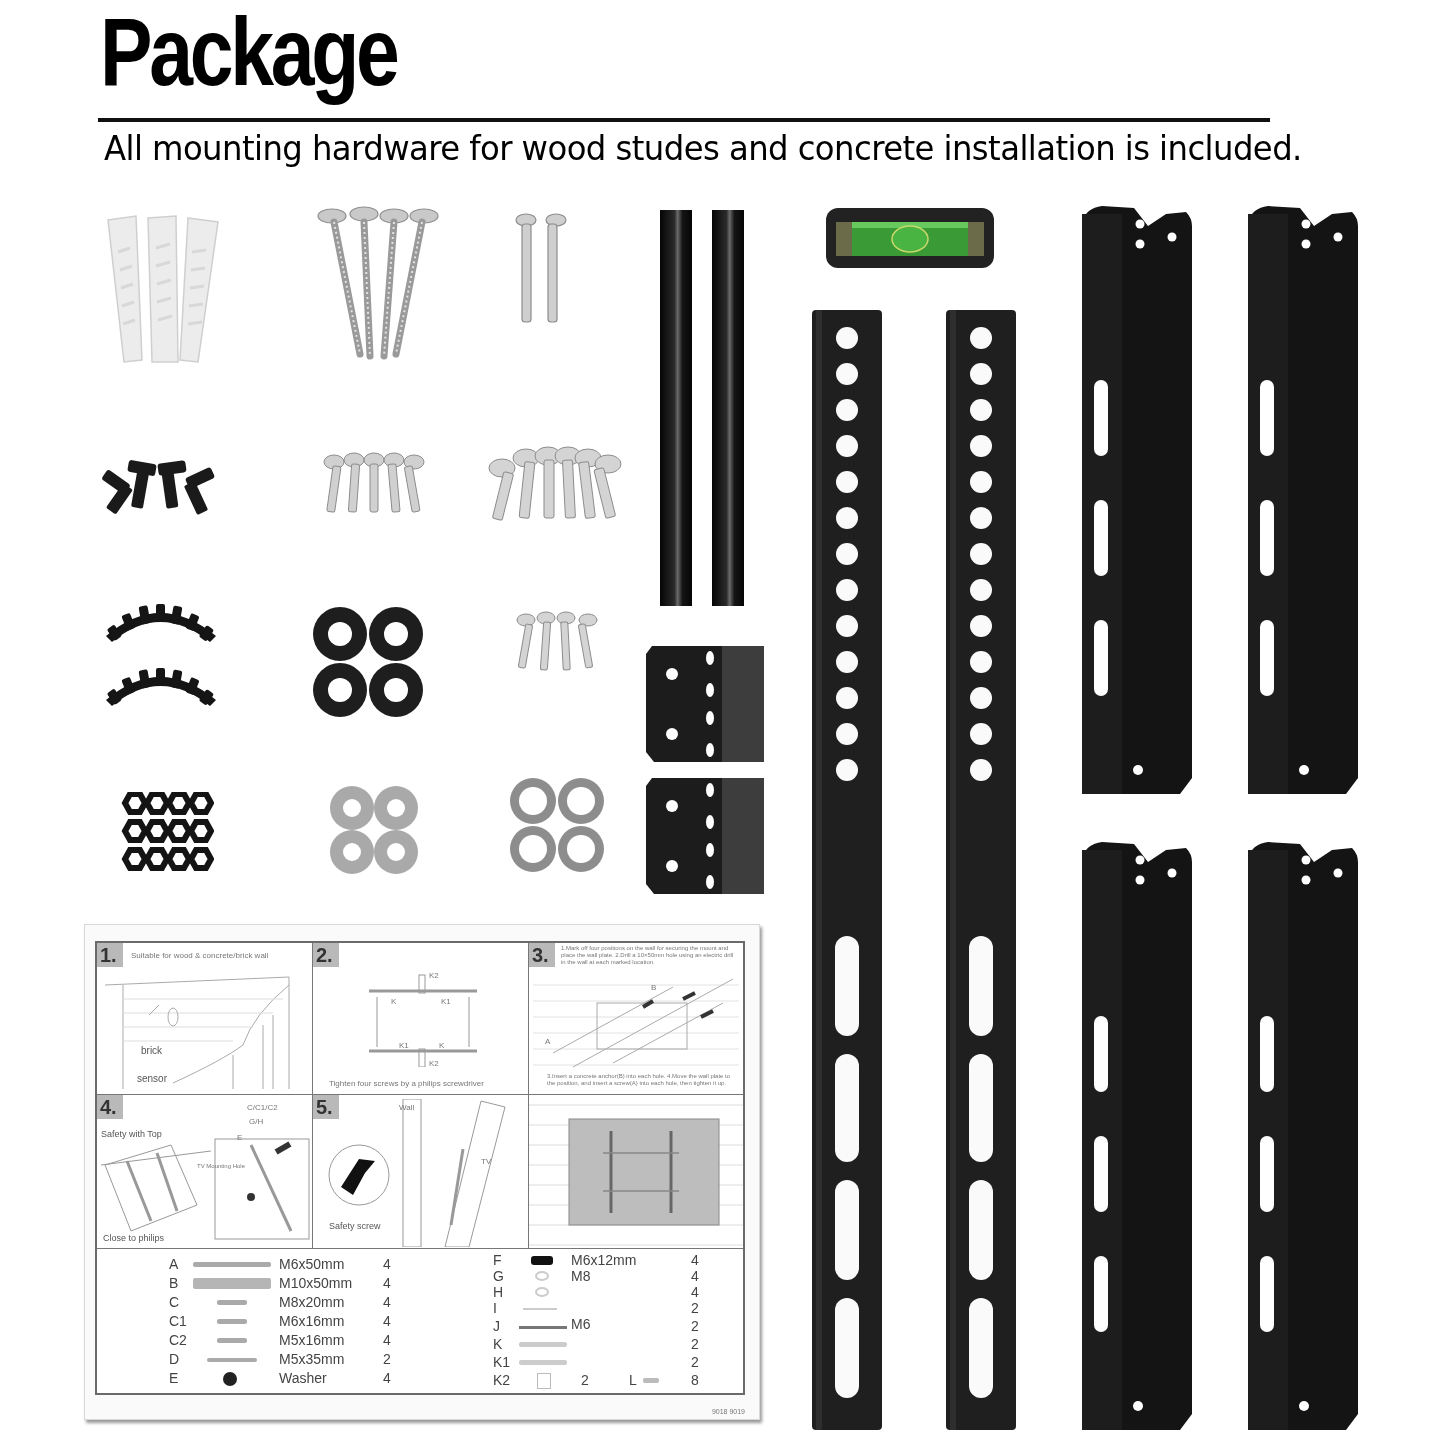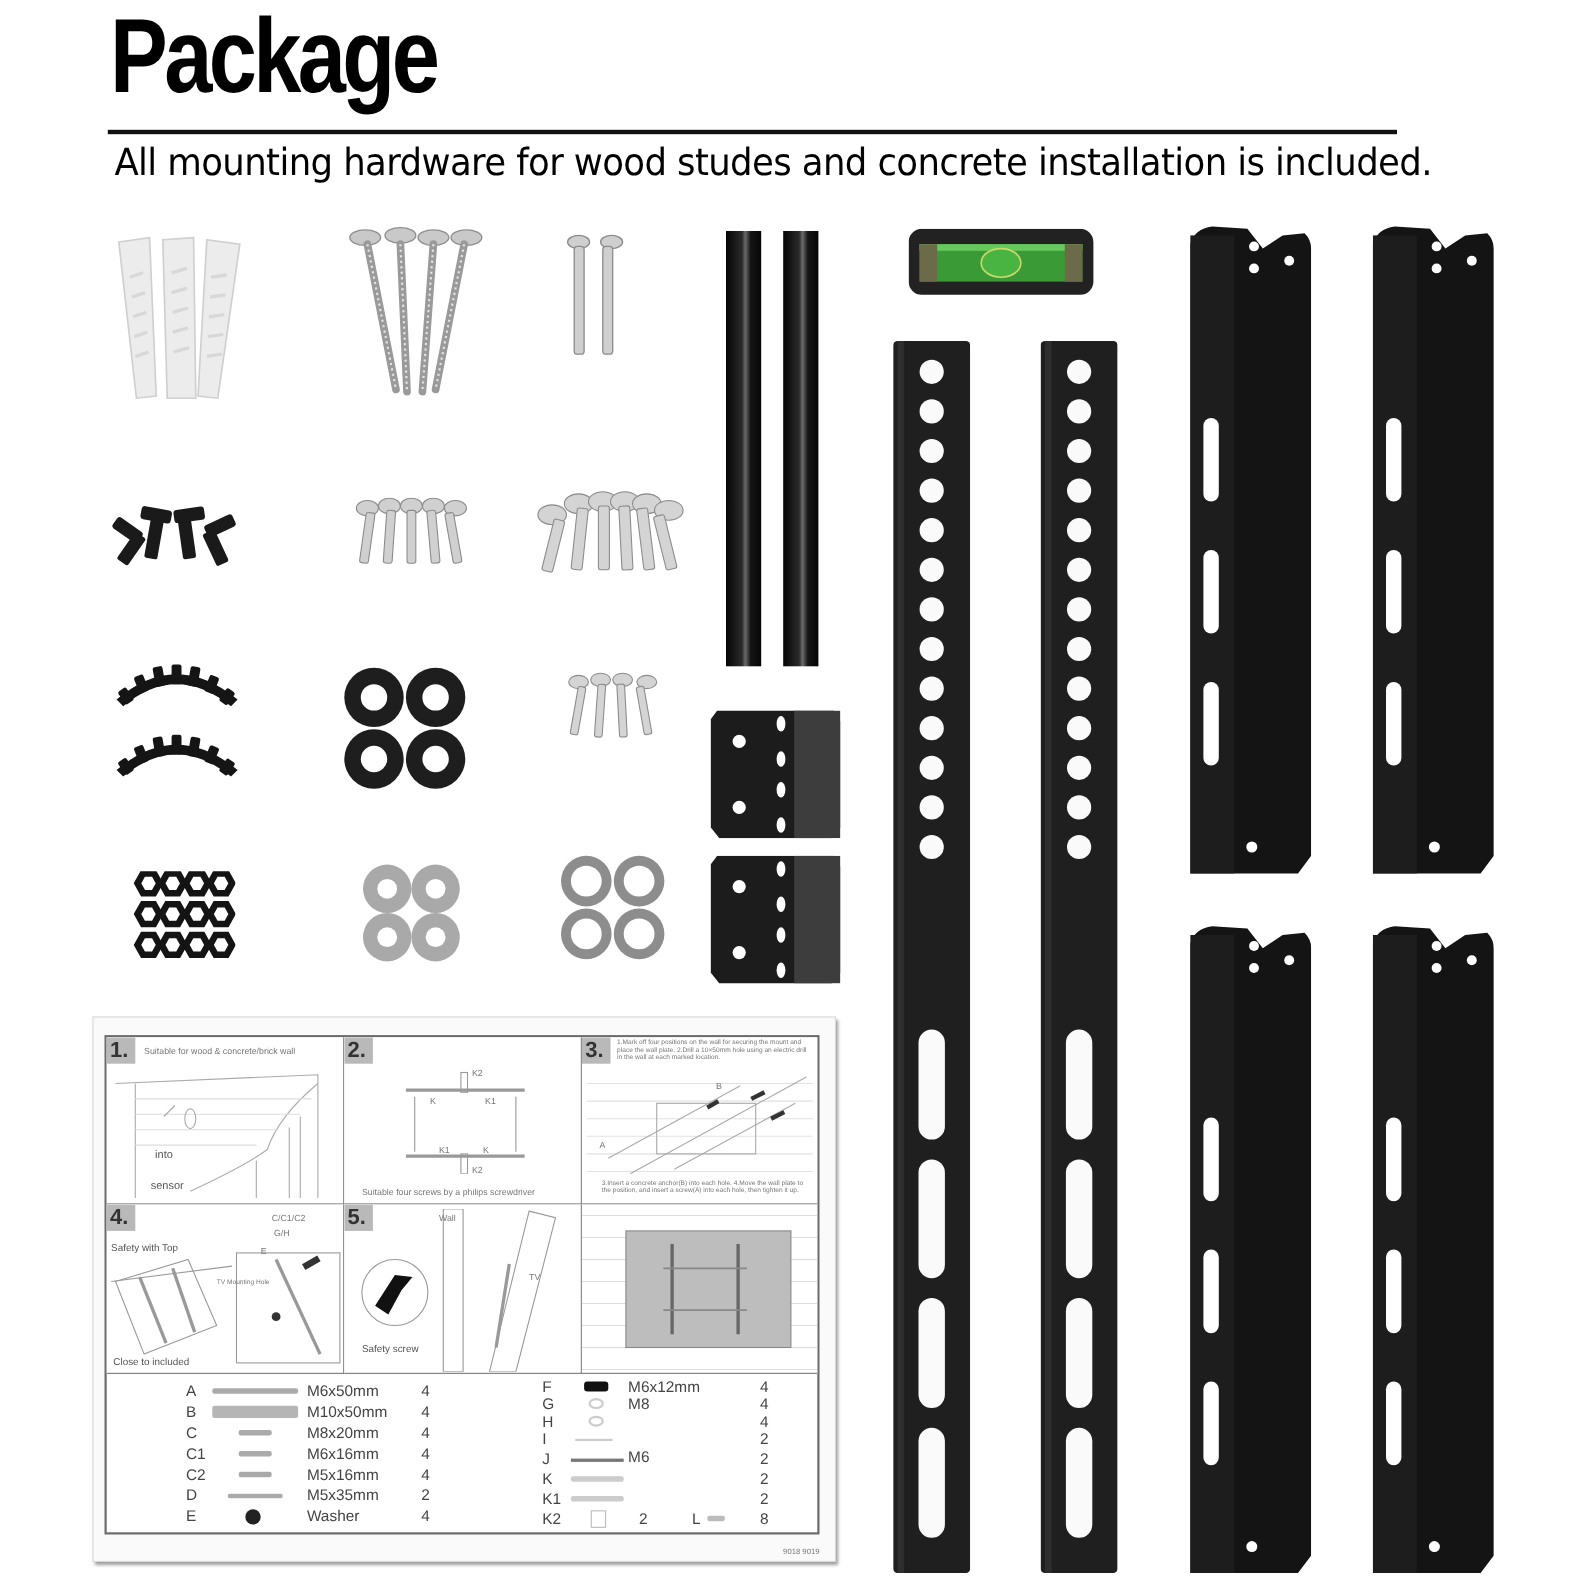--- a/index.html
+++ b/index.html
@@ -443,21 +443,21 @@
           <path d="M20 20 L20 124"></path>
           <path d="M186 20 Q150 50 140 80 Q120 95 70 118"></path>
           <g stroke="#ddd">
               <path d="M20 34 H180 M20 48 H170 M20 62 H150 M20 76 H130"></path>
             </g>
           <path d="M160 60 V124 M170 50 V124 M130 90 V124"></path>
           <ellipse cx="70" cy="52" rx="5" ry="9"></ellipse>
           <line x1="56" y1="40" x2="46" y2="50"></line>
         </g>
       </svg>
-      <div class="small" style="left:44px;top:102px;">into</div>
+      <div class="small" style="left:44px;top:102px;">brick</div>
       <div class="small" style="left:40px;top:130px;">sensor</div>
     </div>
 
     <div class="cell" style="left:216px;top:0;width:216px;height:152px;">
       <div class="step-num">2.</div>
       <svg style="position:absolute;left:50px;top:14px;" width="120" height="110" viewBox="0 0 120 110">
         <g stroke="#999" fill="none" stroke-width="1">
           <line x1="6" y1="34" x2="114" y2="34" stroke-width="3"></line>
           <line x1="6" y1="94" x2="114" y2="94" stroke-width="3"></line>
           <line x1="14" y1="40" x2="14" y2="90"></line>
@@ -465,21 +465,21 @@
           <rect x="56" y="18" width="6" height="18"></rect>
           <rect x="56" y="92" width="6" height="18"></rect>
         </g>
       </svg>
       <div class="tiny" style="left:116px;top:28px;">K2</div>
       <div class="tiny" style="left:78px;top:54px;">K</div>
       <div class="tiny" style="left:128px;top:54px;">K1</div>
       <div class="tiny" style="left:86px;top:98px;">K1</div>
       <div class="tiny" style="left:126px;top:98px;">K</div>
       <div class="tiny" style="left:116px;top:116px;">K2</div>
-      <div class="tiny" style="left:16px;top:136px;">Suitable four screws by a philips screwdriver</div>
+      <div class="tiny" style="left:16px;top:136px;">Tighten four screws by a philips screwdriver</div>
     </div>
 
     <div class="cell" style="left:432px;top:0;width:214px;height:152px;border-right:none;">
       <div class="step-num">3.</div>
       <div class="tiny" style="left:32px;top:2px;width:176px;white-space:normal;font-size:6px;line-height:7px;">1.Mark off four positions on the wall for securing the mount and place the wall plate. 2.Drill a 10×50mm hole using an electric drill in the wall at each marked location.</div>
       <svg style="position:absolute;left:4px;top:30px;" width="206" height="96" viewBox="0 0 206 96">
         <g stroke="#e2e2e2" stroke-width="1">
           <path d="M0 12 H206 M0 28 H206 M0 44 H206 M0 60 H206 M0 76 H206 M0 92 H206"></path>
         </g>
         <g stroke="#aaa" stroke-width="1" fill="none">
@@ -511,21 +511,21 @@
           <line x1="150" y1="10" x2="190" y2="96" stroke-width="3"></line>
           <line x1="0" y1="30" x2="110" y2="16"></line>
         </g>
         <rect x="174" y="10" width="16" height="6" fill="#333" transform="rotate(-30 182 13)"></rect>
         <circle cx="150" cy="62" r="4" fill="#333"></circle>
       </svg>
       <div class="tiny" style="left:150px;top:8px;">C/C1/C2</div>
       <div class="tiny" style="left:152px;top:22px;">G/H</div>
       <div class="tiny" style="left:140px;top:38px;">E</div>
       <div class="tiny" style="left:100px;top:68px;font-size:6px;">TV Mounting Hole</div>
-      <div class="small" style="left:6px;top:138px;font-size:9px;">Close to included</div>
+      <div class="small" style="left:6px;top:138px;font-size:9px;">Close to philips</div>
     </div>
 
     <div class="cell" style="left:216px;top:152px;width:216px;height:154px;">
       <div class="step-num">5.</div>
       <svg style="position:absolute;left:6px;top:4px;" width="208" height="148" viewBox="0 0 208 148">
         <g stroke="#999" fill="none" stroke-width="1">
           <rect x="84" y="0" width="18" height="148"></rect>
           <path d="M162 2 L186 8 L150 148 L126 148 Z"></path>
           <line x1="144" y1="50" x2="132" y2="126" stroke-width="3"></line>
           <circle cx="40" cy="76" r="30"></circle>

